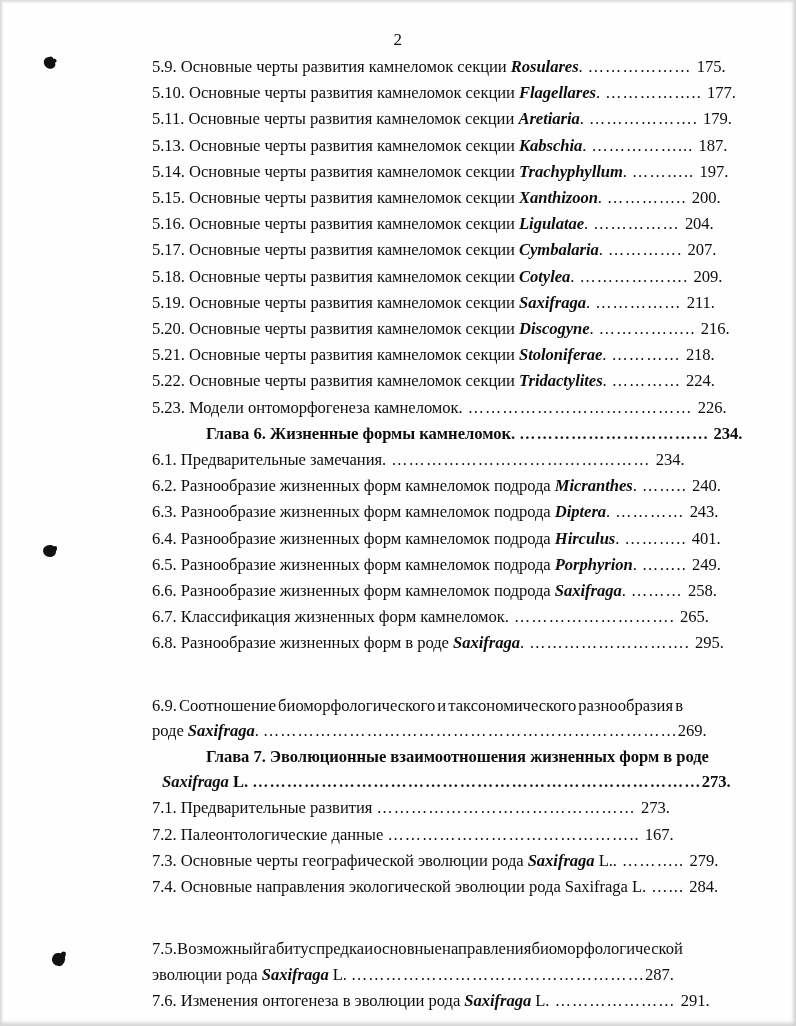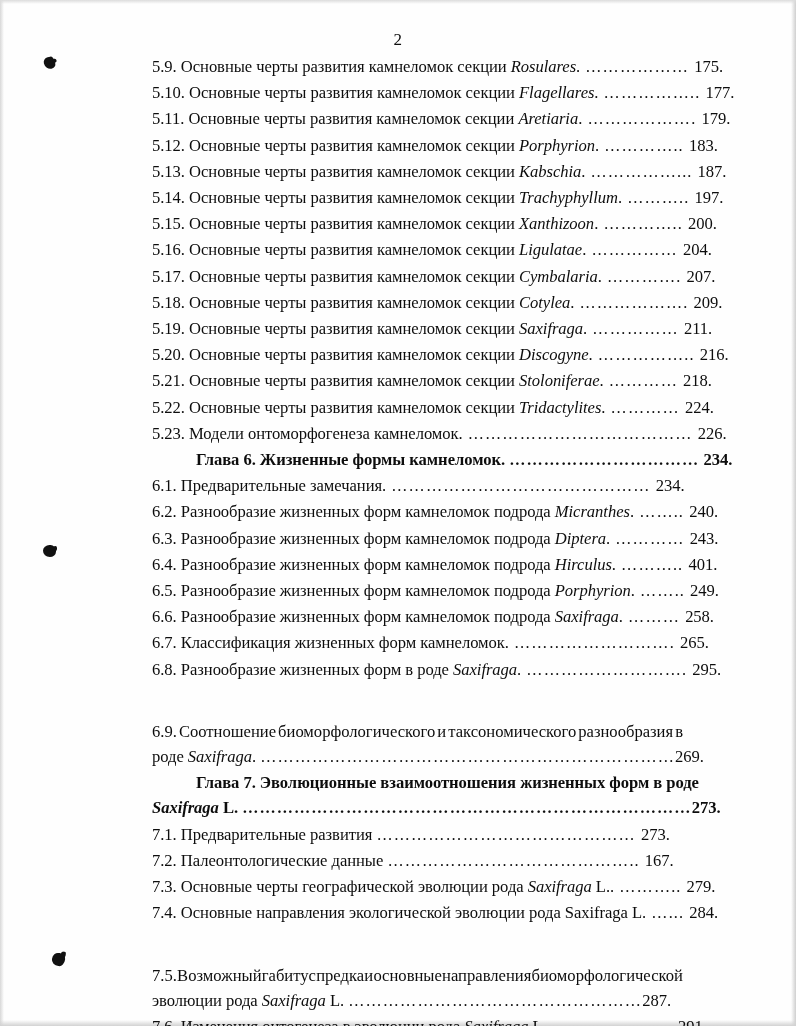--- a/index.html
+++ b/index.html
@@ -54,24 +54,25 @@
     justify-content: space-between;
     font-size: 16.6px;
     line-height: 25.2px;
     white-space: nowrap;
     margin-top: 36px;
   }
   .just > span { display: inline-block; }
 
   .chapter {
     font-weight: bold;
+    margin-left: 10px;
   }
   .chapter-indent { padding-left: 44px; }
 
-  .it  { font-style: italic; }
+  .it  { font-style: italic; font-weight: bold; }
   .bi  { font-style: italic; font-weight: bold; }
 
   .leader {
     letter-spacing: 1.1px;
     font-size: 16.2px;
   }
 
   .pg { white-space: nowrap; }
 
   
@@ -119,21 +120,20 @@
   <div class="blot blot-3"></div>
 
   <div class="folio">2</div>
 
   <div class="content">
 
     <div id="group-ch5">
         <div class="toc-line"><span>5.9. </span><span>Основные черты развития камнеломок секции </span><span class="it">Rosulares</span><span>.</span><span class="leader"> ……………… </span><span class="pg">175.</span></div>
         <div class="toc-line"><span>5.10. </span><span>Основные черты развития камнеломок секции </span><span class="it">Flagellares</span><span>.</span><span class="leader"> …………….. </span><span class="pg">177.</span></div>
         <div class="toc-line"><span>5.11. </span><span>Основные черты развития камнеломок секции </span><span class="it">Aretiaria</span><span>.</span><span class="leader"> ………………. </span><span class="pg">179.</span></div>
-        <div class="toc-line"><span>5.12. </span><span>Основные черты развития камнеломок секции </span><span class="it">Porphyrion</span><span>.</span><span class="leader"> ………….. </span><span class="pg">183.</span></div>
         <div class="toc-line"><span>5.13. </span><span>Основные черты развития камнеломок секции </span><span class="it">Kabschia</span><span>.</span><span class="leader"> ……………... </span><span class="pg">187.</span></div>
         <div class="toc-line"><span>5.14. </span><span>Основные черты развития камнеломок секции </span><span class="it">Trachyphyllum</span><span>.</span><span class="leader"> ……….. </span><span class="pg">197.</span></div>
         <div class="toc-line"><span>5.15. </span><span>Основные черты развития камнеломок секции </span><span class="it">Xanthizoon</span><span>.</span><span class="leader"> ………….. </span><span class="pg">200.</span></div>
         <div class="toc-line"><span>5.16. </span><span>Основные черты развития камнеломок секции </span><span class="it">Ligulatae</span><span>.</span><span class="leader"> …………… </span><span class="pg">204.</span></div>
         <div class="toc-line"><span>5.17. </span><span>Основные черты развития камнеломок секции </span><span class="it">Cymbalaria</span><span>.</span><span class="leader"> …………. </span><span class="pg">207.</span></div>
         <div class="toc-line"><span>5.18. </span><span>Основные черты развития камнеломок секции </span><span class="it">Cotylea</span><span>.</span><span class="leader"> ………………. </span><span class="pg">209.</span></div>
         <div class="toc-line"><span>5.19. </span><span>Основные черты развития камнеломок секции </span><span class="it">Saxifraga</span><span>.</span><span class="leader"> …………… </span><span class="pg">211.</span></div>
         <div class="toc-line"><span>5.20. </span><span>Основные черты развития камнеломок секции </span><span class="it">Discogyne</span><span>.</span><span class="leader"> …………….. </span><span class="pg">216.</span></div>
         <div class="toc-line"><span>5.21. </span><span>Основные черты развития камнеломок секции </span><span class="it">Stoloniferae</span><span>.</span><span class="leader"> ………… </span><span class="pg">218.</span></div>
         <div class="toc-line"><span>5.22. </span><span>Основные черты развития камнеломок секции </span><span class="it">Tridactylites</span><span>.</span><span class="leader"> ………… </span><span class="pg">224.</span></div>

